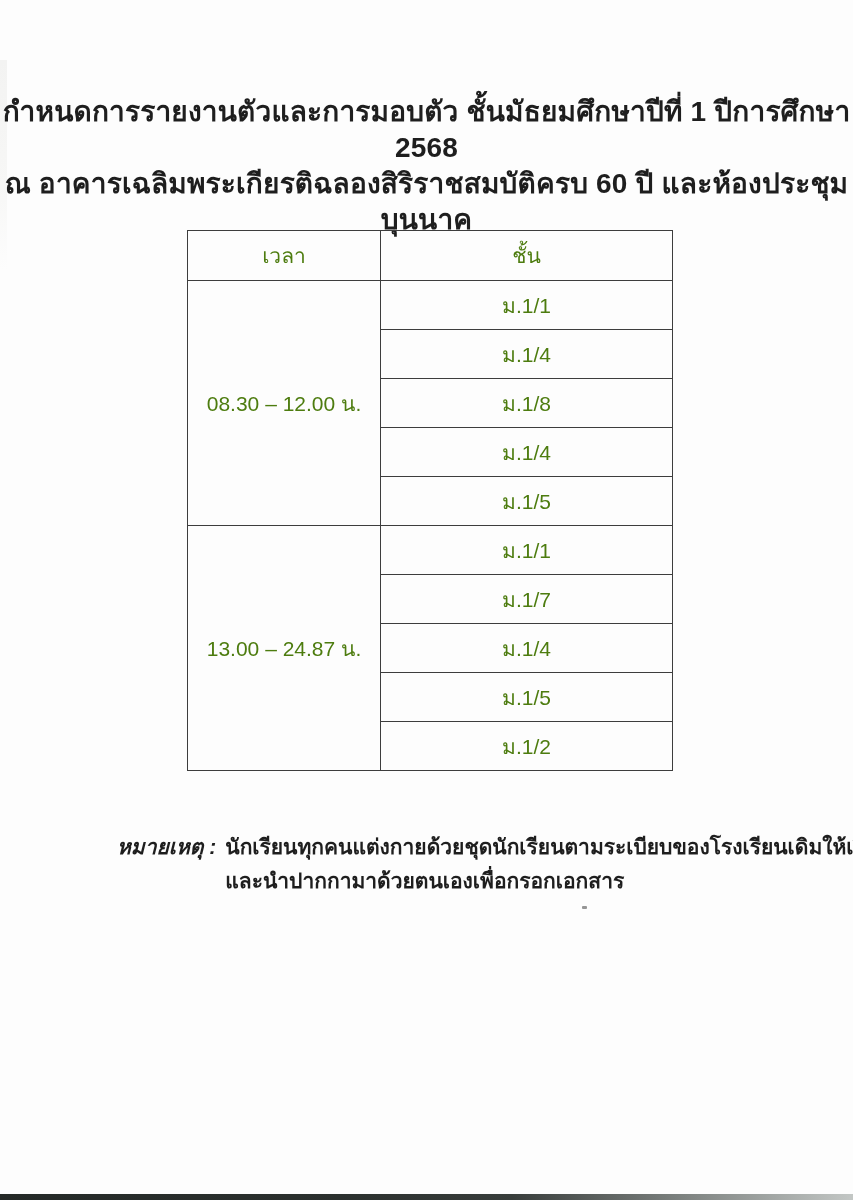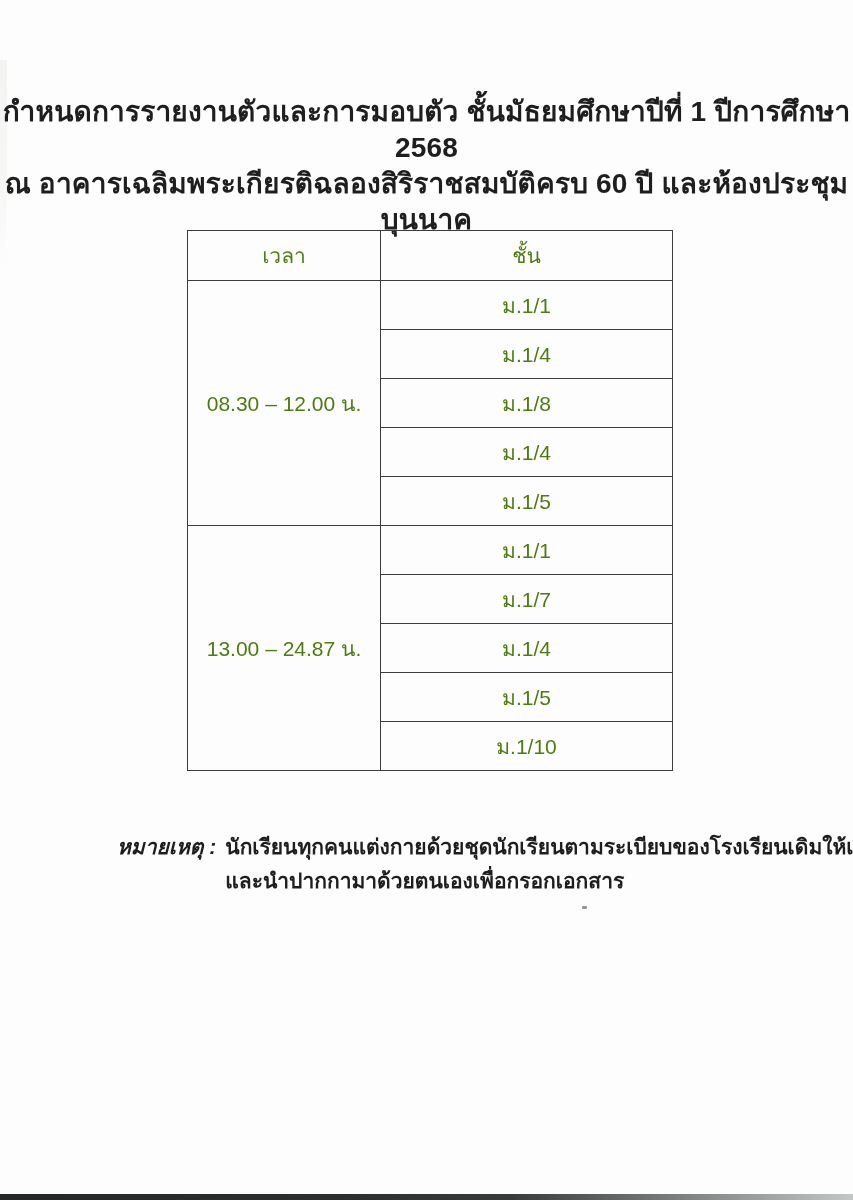--- a/index.html
+++ b/index.html
@@ -139,21 +139,21 @@
         <tr>
           <td class="class-cell">ม.1/7</td>
         </tr>
         <tr>
           <td class="class-cell">ม.1/4</td>
         </tr>
         <tr>
           <td class="class-cell">ม.1/5</td>
         </tr>
         <tr>
-          <td class="class-cell">ม.1/10</td>
+          <td class="class-cell">ม.1/2</td>
         </tr>
       </tbody>
     </table>
   </div>
 
   <div class="note">
     <span class="note-label">หมายเหตุ :</span>
     <span class="note-lines">
       <div>นักเรียนทุกคนแต่งกายด้วยชุดนักเรียนตามระเบียบของโรงเรียนเดิมให้เรียบร้อย</div>
       <div>และนำปากกามาด้วยตนเองเพื่อกรอกเอกสาร</div>

